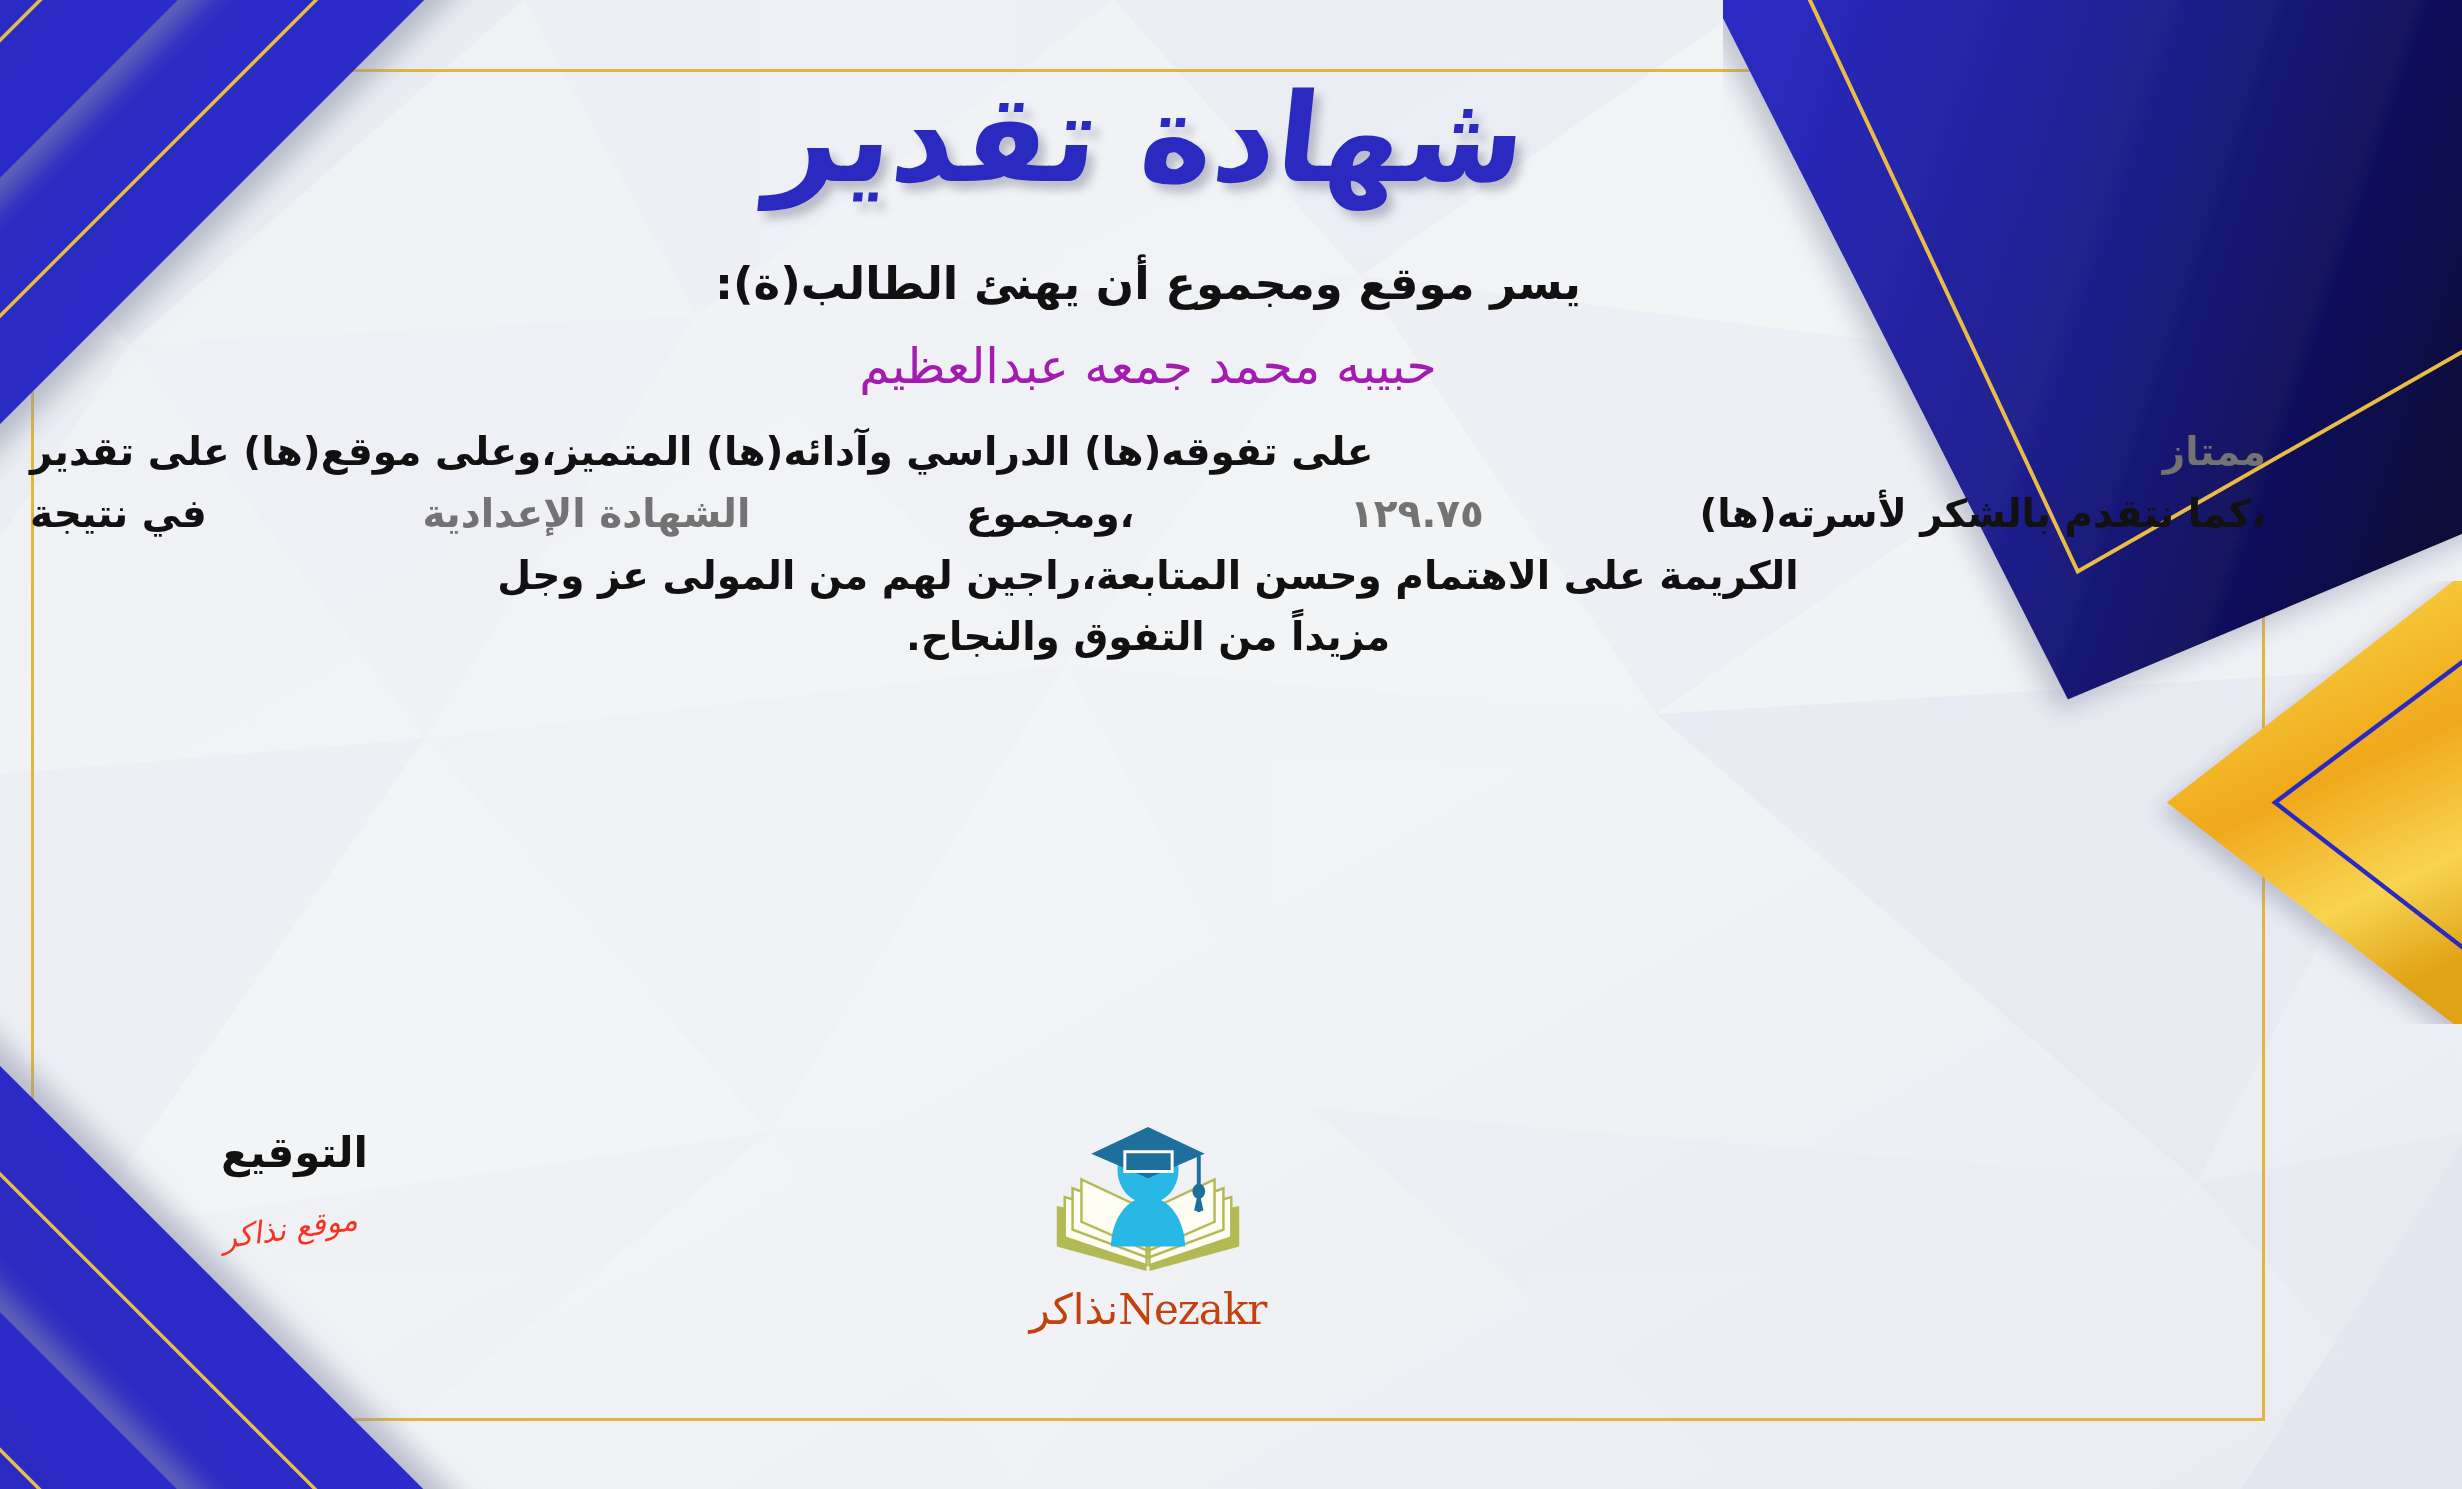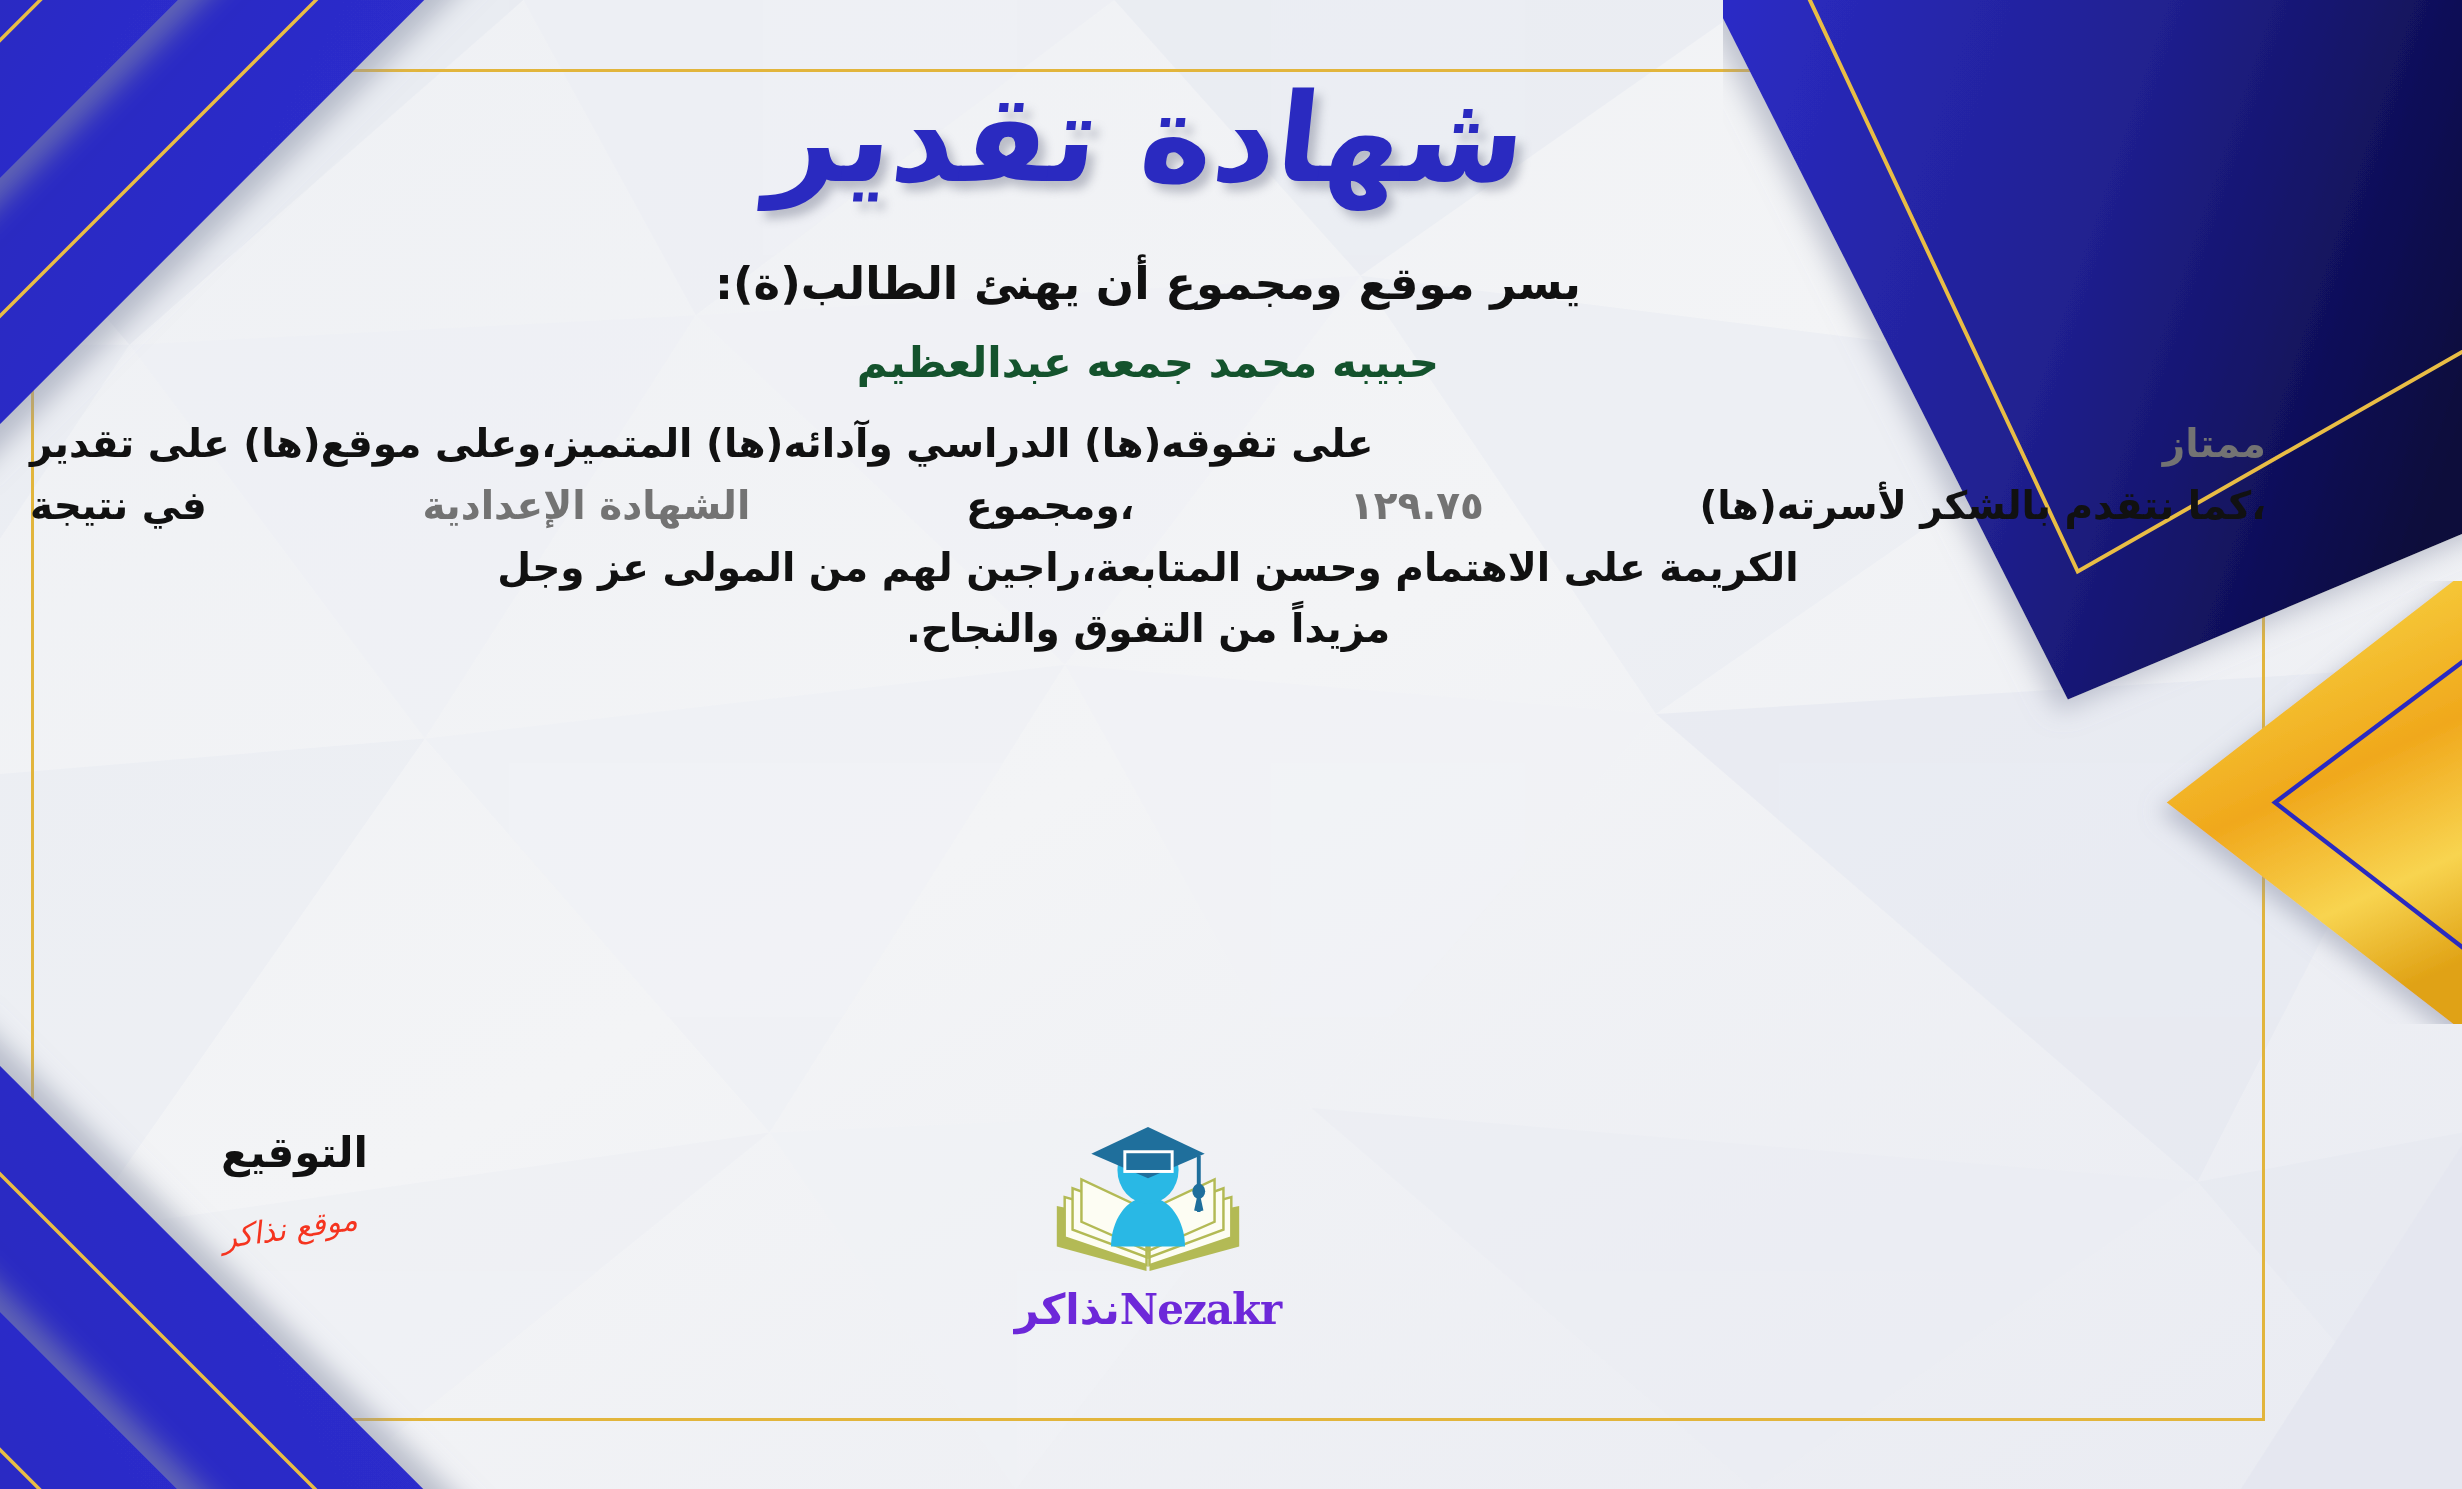--- a/index.html
+++ b/index.html
@@ -65,23 +65,23 @@
   .greeting {
     margin-top: 54px;
     font-size: 45px;
     font-weight: 600;
     color: #111111;
     direction: rtl;
   }
 
   .student-name {
     margin-top: 27.6px;
-    font-size: 42px;
-    font-weight: 700;
-    color: #14532d;
+    font-size: 49px;
+    font-weight: 400;
+    color: #a21caf;
     direction: rtl;
   }
 
   .body-block {
     margin-top: 26.6px;
     width: 2236px;
     direction: rtl;
     text-align: center;
     font-size: 39px;
     font-weight: 600;
@@ -132,22 +132,22 @@
     position: absolute;
     left: 50%;
     transform: translateX(-50%);
     top: -4.9px;
     width: 374px;
     text-align: center;
   }
   .logo-word {
     margin-top: -3px;
     font-size: 42px;
-    font-weight: bold;
-    color: #6d28d9;
+    font-weight: normal;
+    color: #c2410c;
     font-family: "DejaVu Serif", "Liberation Serif", serif;
     letter-spacing: -1px;
     text-align: center;
   }
   .logo-word .ar { font-family: "DejaVu Sans", sans-serif; }
 </style>
 </head>
 <body>
 
 <div id="certificate">

